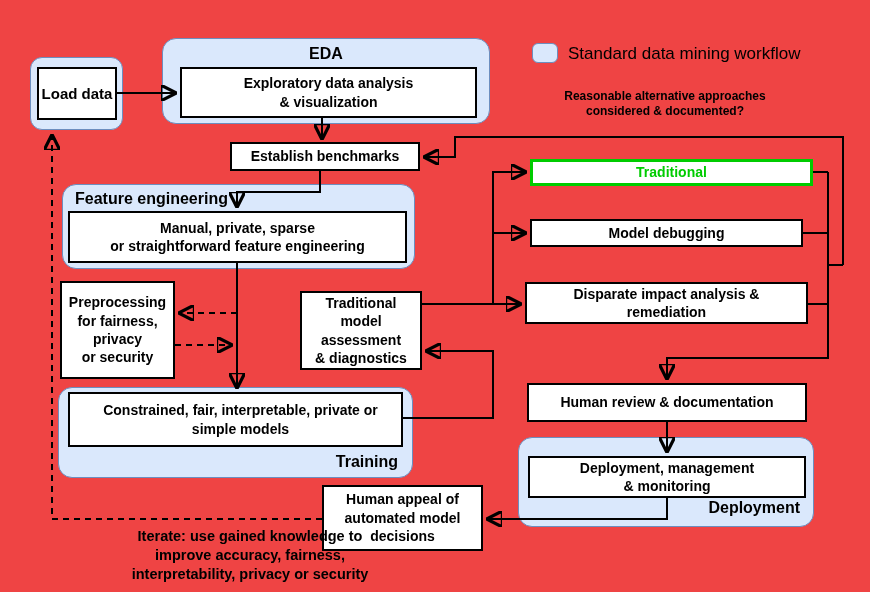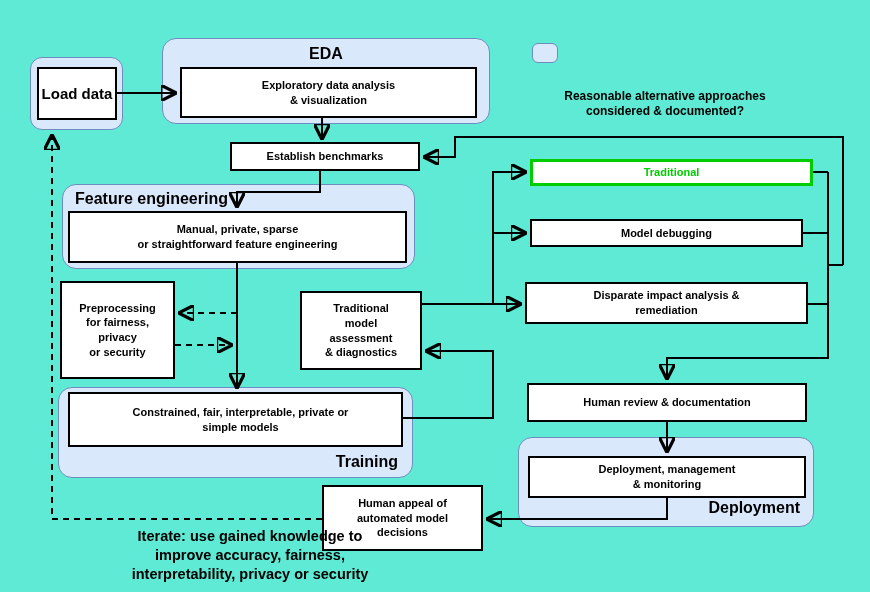--- a/index.html
+++ b/index.html
@@ -1,28 +1,28 @@
 <!DOCTYPE html>
 <html style="--container_fill: #dae8fc; --container_stroke: #6c8ebf; --highlight_green: #00cc00;"><head>
 <meta charset="utf-8">
 <style>
   html,body{margin:0;padding:0;background:#fff;}
   .stage{
-    position:relative;width:870px;height:592px;background:#5eead4;
+    position:relative;width:870px;height:592px;background:#ef4444;
     font-family:"Liberation Sans",sans-serif;color:#000;overflow:hidden;
   }
   .container{
     position:absolute;background:var(--container_fill);
     border:1.5px solid var(--container_stroke);
     border-radius:14px;box-sizing:border-box;
   }
   .node{
     position:absolute;background:#fff;border:2px solid #000;
     box-sizing:border-box;display:flex;align-items:center;justify-content:center;
-    text-align:center;font-weight:bold;font-size:11px;line-height:1.32;
+    text-align:center;font-weight:bold;font-size:14px;line-height:1.32;
     white-space:pre-line;padding:1px 2px;
   }
   .node.green{border:3px solid var(--highlight_green);color:var(--highlight_green);}
   .ctitle{
     position:absolute;font-weight:bold;font-size:16px;line-height:1;
   }
   .note{
     position:absolute;font-weight:bold;text-align:center;white-space:pre-line;
   }
   .legend-label{position:absolute;font-size:17px;font-weight:normal;}
@@ -47,20 +47,21 @@
   <div class="container" style="left:62px;top:184px;width:353px;height:85px;"></div>
   <div class="ctitle" style="left:75px;top:191px;">Feature engineering</div>
 
   <div class="container" style="left:58px;top:387px;width:355px;height:91px;"></div>
   <div class="ctitle" style="left:58px;top:454px;width:340px;text-align:right;">Training</div>
 
   <div class="container" style="left:518px;top:437px;width:296px;height:90px;"></div>
   <div class="ctitle" style="left:518px;top:500px;width:282px;text-align:right;">Deployment</div>
 
   <div class="legend-swatch" style="left:532px;top:43px;width:26px;height:20px;"></div>
+  <div class="legend-label" style="left:568px;top:44px;">Standard data mining workflow</div>
 
   <div class="note" style="left:520px;top:89px;width:290px;font-size:12px;line-height:1.25;">Reasonable alternative approaches
 considered &amp; documented?</div>
 
   <div class="node" style="left:37px;top:67px;width:80px;height:53px;font-size:15px;">Load data</div>
 
   <div class="node" style="left:180px;top:67px;width:297px;height:51px;">Exploratory data analysis
 &amp; visualization</div>
 
   <div class="node" style="left:230px;top:142px;width:190px;height:29px;">Establish benchmarks</div>

